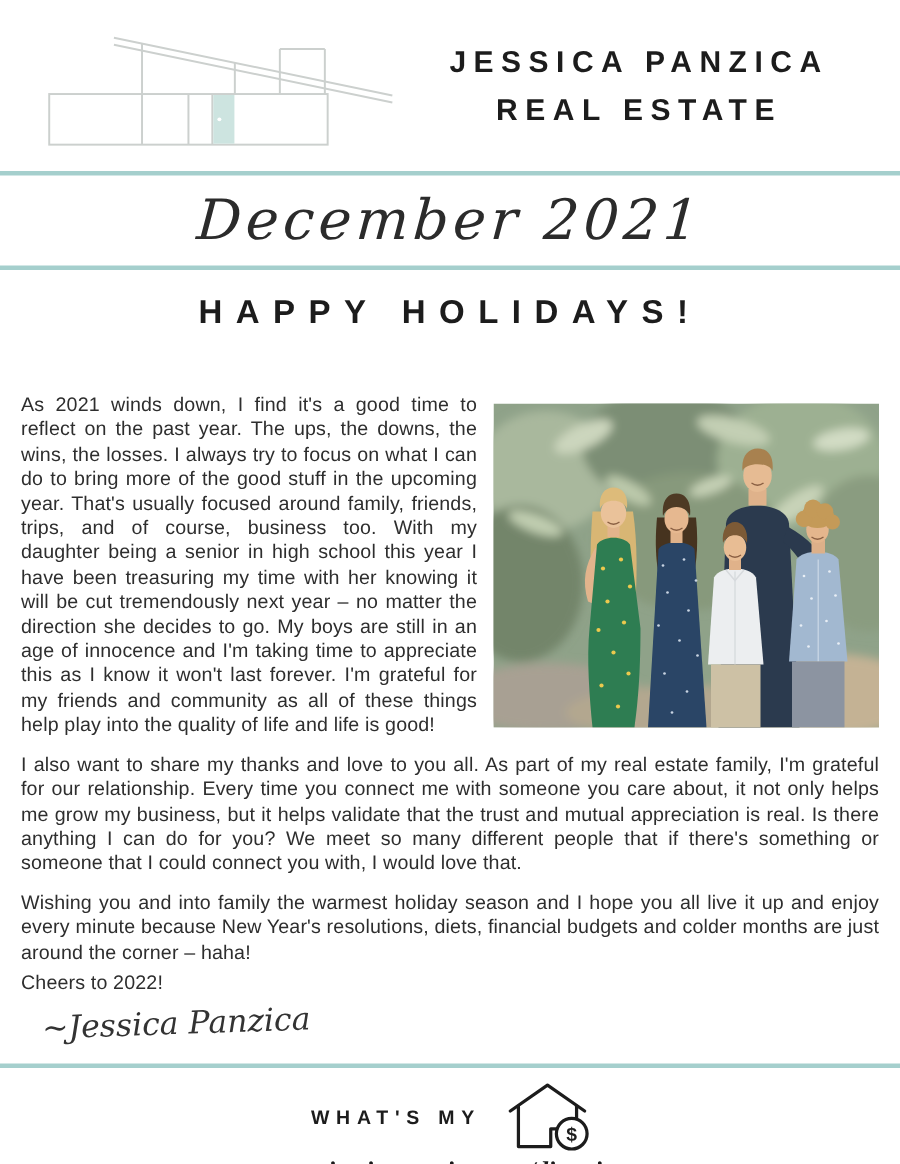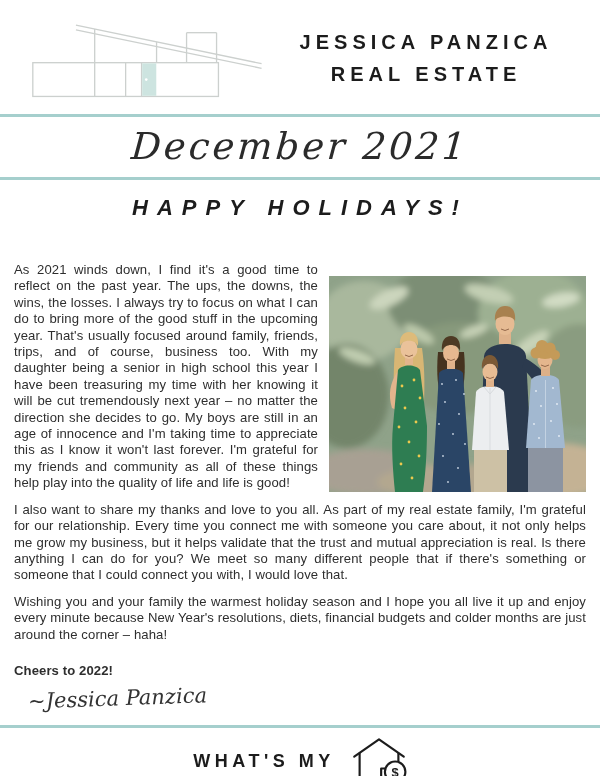--- a/index.html
+++ b/index.html
@@ -16,38 +16,38 @@
   .brand { width:300px; text-align:center; color:#1c1c1c;
     font-size:20px; font-weight:600; letter-spacing:5px; line-height:1.6; }
   
   .divider { height:3px; background:#a5cfcd; width:100%; }
   
   .issue-date { text-align:center; font-family:"DejaVu Serif", serif;
     font-style:italic; font-size:37px; color:#2b2b2b; letter-spacing:3px;
     padding:8px 0 9px 0; transform:skewX(-4deg); }
   
   .headline { text-align:center; font-size:22px; font-weight:600;
-    letter-spacing:9px; color:#1c1c1c; margin:15px 0 12px 0;font-style:italic; }
+    letter-spacing:9px; color:#1c1c1c; margin:15px 0 12px 0; }
   
   .article { padding:0 14px; }
-  .content-row { display:flex; gap:11px; align-items:flex-end;margin-top:41px; }
+  .content-row { display:flex; gap:11px; align-items:center;margin-top:41px; }
   .col-text { width:304px; }
   p.body { font-size:13.1px; line-height:16.4px; text-align:justify;
     letter-spacing:0.1px; color:#2e2e2e; }
   .mt { margin-top:10px; }
   .photo-frame { flex-shrink:0; width:257px; height:216px; }
-  .closing { margin-top:20px; font-size:13.5px;font-weight:bold; }
+  .closing { margin-top:4px; font-size:13.5px; }
   .signature { margin:7px 0 0 14px; font-family:"DejaVu Serif", serif;
     font-style:italic; font-size:21px; color:#333; transform:rotate(-2deg);
     width:200px; }
   
   .footer-divider { margin-top:15px; }
   .cta-row { display:flex; justify-content:center; align-items:center;
     gap:16px; padding-top:8px; cursor:pointer; }
-  .cta-text { text-align:left; color:#1c1c1c; font-size:18px;
+  .cta-text { text-align:left; color:#1c1c1c; font-size:13px;
     font-weight:600; letter-spacing:4.5px; line-height:1.4; }
   .cta-icon { width:56px; height:50px; }
   .site-url { text-align:center; font-family:"Liberation Serif", serif;
     font-style:italic; font-weight:bold; font-size:17px; color:#1a1a1a;
     margin-top:1px; cursor:pointer; }
 </style>
 </head>
 <body>
 
 <div class="page">
@@ -214,21 +214,21 @@
               <ellipse cx="161" cy="96" rx="7.5" ry="9" fill="#e8bd94"></ellipse>
               <path d="M153,93 C152,84 156,79 161,79 C166,79 170,84 169,93 C166,86 156,86 153,93 Z" fill="#7c5a36"></path>
               <path d="M157,101 Q161,104 165,101" stroke="#8a5f43" stroke-width="0.9" fill="none"></path>
             </g>
           </g>
         </svg>
       </div>
     </div>
 
     <p class="body mt">I also want to share my thanks and love to you all. As part of my real estate family, I'm grateful for our relationship. Every time you connect me with someone you care about, it not only helps me grow my business, but it helps validate that the trust and mutual appreciation is real. Is there anything I can do for you? We meet so many different people that if there's something or someone that I could connect you with, I would love that.</p>
-    <p class="body mt">Wishing you and your family the warmest holiday season and I hope you all live it up and enjoy every minute because New Year's resolutions, diets, financial budgets and colder months are just around the corner – haha!</p>
+    <p class="body mt">Wishing you and into family the warmest holiday season and I hope you all live it up and enjoy every minute because New Year's resolutions, diets, financial budgets and colder months are just around the corner – haha!</p>
     <p class="body closing">Cheers to 2022!</p>
     <div class="signature">~Jessica Panzica</div>
   </div>
 
   <div class="divider footer-divider"></div>
   <div class="cta-row">
     <div class="cta-text">
       <div>WHAT'S MY</div>
     </div>
     <div class="cta-icon">

